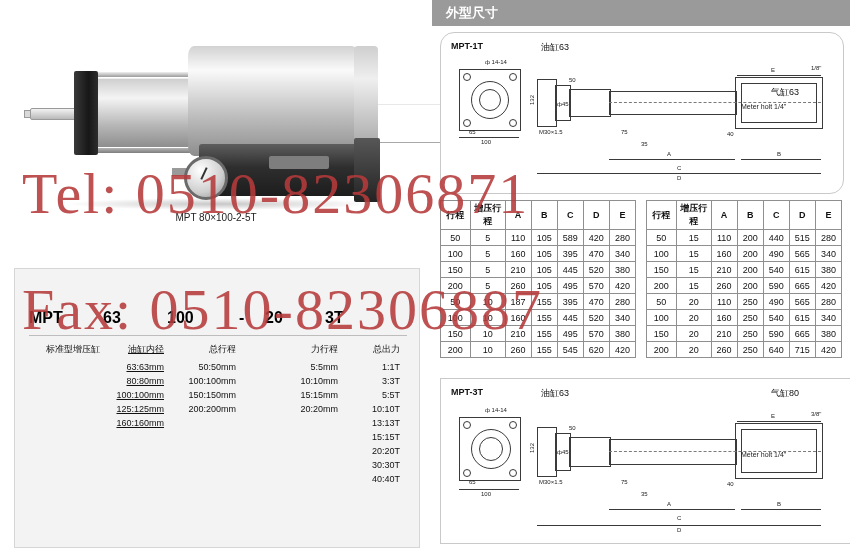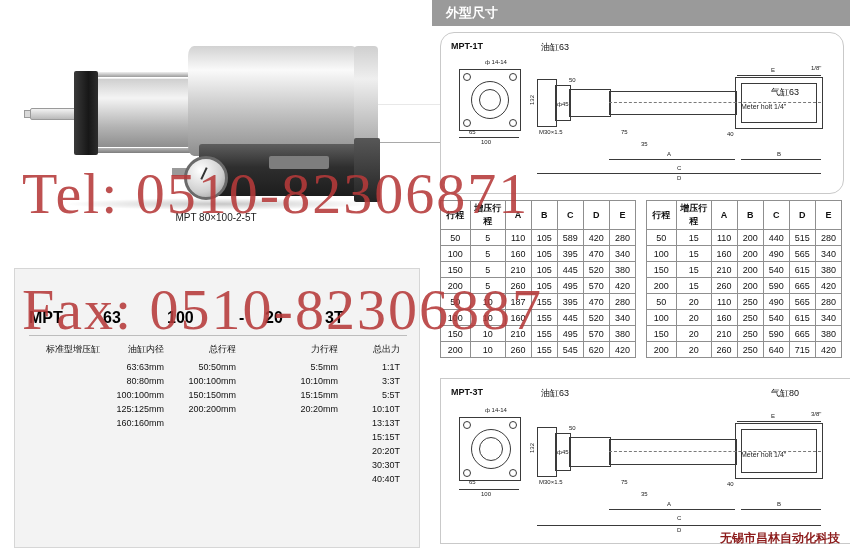--- a/index.html
+++ b/index.html
@@ -47,21 +47,21 @@
   .code-cell{font-weight:bold;font-size:16px;text-align:left;padding:6px 0 8px 0;}
   .code-cell.c0{width:74px;}
   .code-cell.c1{width:64px;}
   .code-cell.c2{width:72px;}
   .code-cell.c3{width:26px;}
   .code-cell.c4{width:60px;}
   .code-cell.c5{width:62px;}
   .desc-row{display:flex;align-items:flex-start;border-top:1px solid #bdbdbd;}
   .desc-cell{font-size:9px;color:#111;line-height:14px;padding:6px 3px 0 3px;box-sizing:border-box;text-align:right;}
   .desc-cell.c0{width:74px;}
-  .desc-cell.c1{width:64px;}
+  .desc-cell.c1{width:64px;text-decoration:underline;}
   .desc-cell.c2{width:72px;}
   .desc-cell.c3{width:26px;}
   .desc-cell.c4{width:60px;margin-left:16px;}
   .desc-cell.c5{width:62px;}
   .desc-head{font-size:9px;margin-bottom:4px;display:block;}
 
   
   .right-col{position:absolute;left:432px;top:0;width:418px;height:553px;}
   .rt-head{position:absolute;left:0;top:0;width:418px;height:26px;background:#9a9a9a;color:#fff;font-size:13px;font-weight:bold;line-height:26px;padding-left:14px;box-sizing:border-box;}
 
@@ -456,14 +456,13 @@
       <div class="tiny" style="left:236px;top:148px;">D</div>
       <div class="tiny" style="left:180px;top:100px;">75</div>
       <div class="tiny" style="left:286px;top:102px;">40</div>
       <div class="tiny" style="left:200px;top:112px;">35</div>
     </div>
   </div>
 
   <div class="wm wm1">Tel: 0510-82306871</div>
   <div class="wm wm2">Fax: 0510-82306887</div>
 
-  <div class="footer-cn">无锡市昌林自动化科技</div>
 </div>
 
 </body></html>

